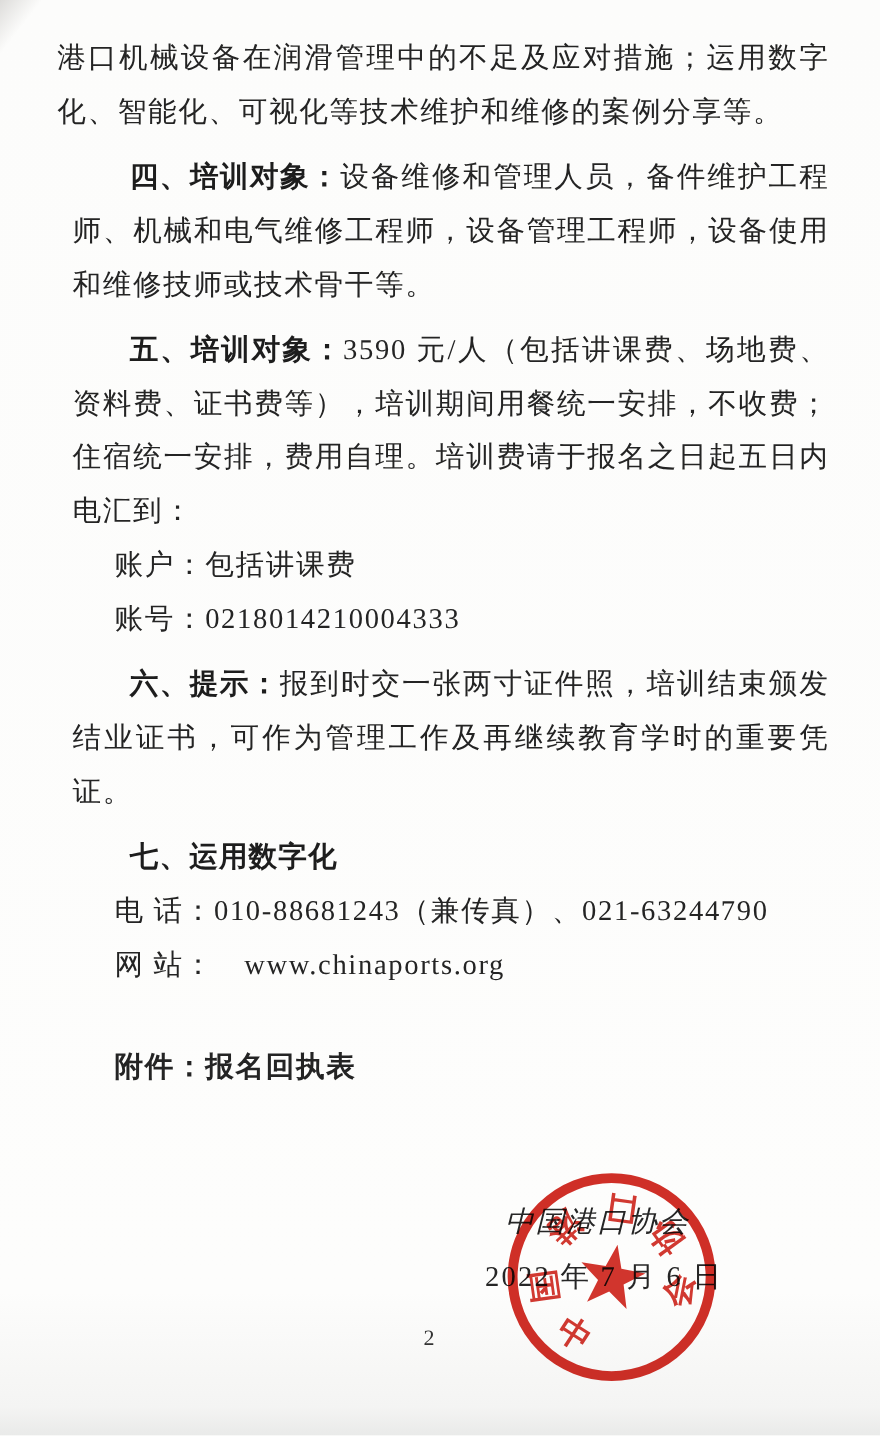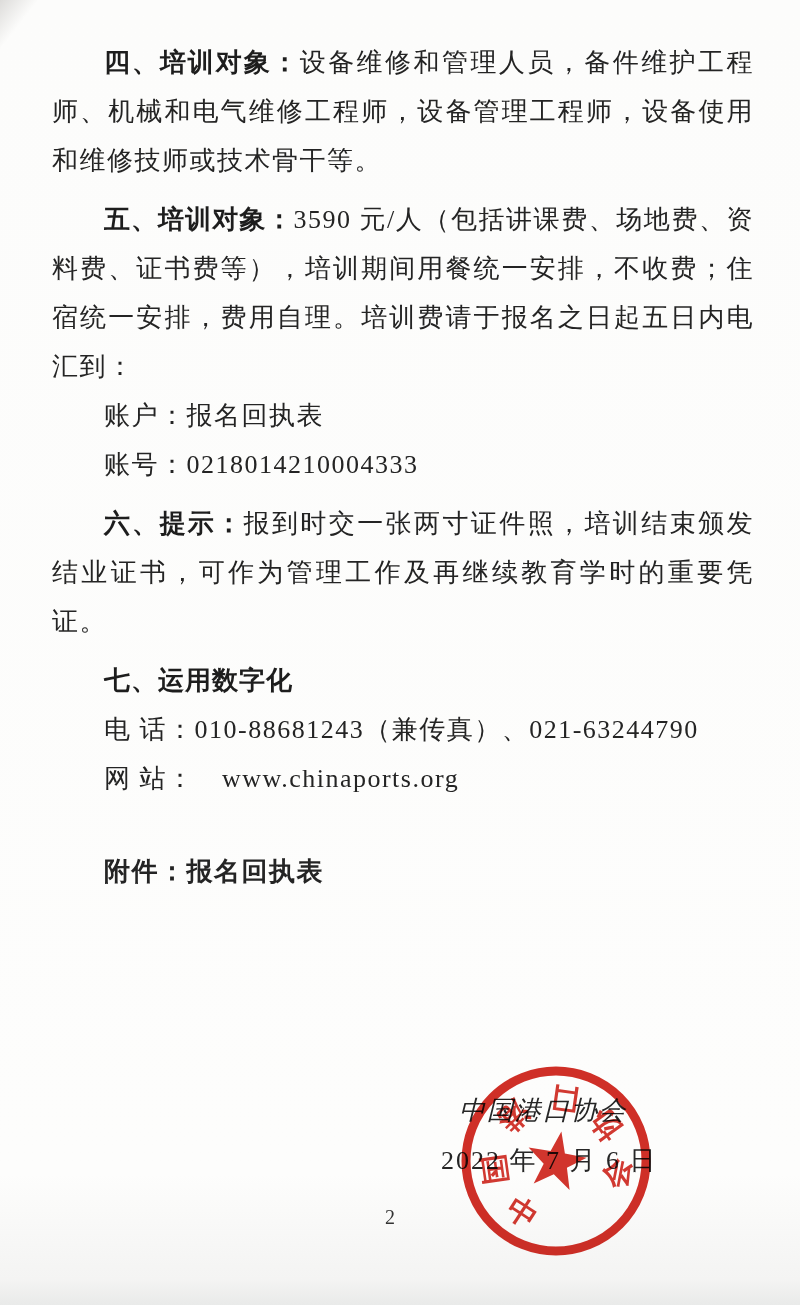--- a/index.html
+++ b/index.html
@@ -16,21 +16,21 @@
     position:absolute;left:0;top:0;width:80px;height:52px;
     background:linear-gradient(128deg,#dddcda 0%,rgba(255,255,255,0) 32%);
   }
   .doc-body{
     position:absolute;left:52px;top:28px;width:702px;
     font-size:26px;line-height:49px;letter-spacing:1.5px;
     color:#242424;text-align:justify;text-align-last:left;
   }
   .para{margin:0;}
   .indent{text-indent:2em;}
-  .gap-section{margin-top:10px;}
+  .gap-section{margin-top:10px;margin-left:14px;}
   .gap-blank{margin-top:44px;font-weight:bold;}
   .lead{
     font-family:"Liberation Sans","DejaVu Sans",sans-serif;
     font-weight:700;letter-spacing:1px;color:#1d1d1d;
   }
   .sig{
     position:absolute;color:#262626;font-size:26px;letter-spacing:2px;
     white-space:nowrap;line-height:30px;
   }
   .sig-org{left:459px;top:1096px;font-style:italic;}
@@ -48,23 +48,24 @@
     font-size:20px;color:#333;
   }
 </style>
 </head>
 <body>
 
 <div class="page">
   <div class="corner-artifact"></div>
 
   <div class="doc-body" id="doc-body">
+      <p class="para"><span>港口机械设备在润滑管理中的不足及应对措施；运用数字化、智能化、可视化等技术维护和维修的案例分享等。</span></p>
       <p class="para indent gap-section"><b class="lead">四、培训对象：</b><span>设备维修和管理人员，备件维护工程师、机械和电气维修工程师，设备管理工程师，设备使用和维修技师或技术骨干等。</span></p>
       <p class="para indent gap-section"><b class="lead">五、培训对象：</b><span>3590 元/人（包括讲课费、场地费、资料费、证书费等），培训期间用餐统一安排，不收费；住宿统一安排，费用自理。培训费请于报名之日起五日内电汇到：</span></p>
-      <p class="para indent"><span>账户：报名回执表</span></p>
+      <p class="para indent"><span>账户：包括讲课费</span></p>
       <p class="para indent"><span>账号：0218014210004333</span></p>
       <p class="para indent gap-section"><b class="lead">六、提示：</b><span>报到时交一张两寸证件照，培训结束颁发结业证书，可作为管理工作及再继续教育学时的重要凭证。</span></p>
       <p class="para indent gap-section"><b class="lead">七、运用数字化</b></p>
       <p class="para indent"><span>电 话：010-88681243（兼传真）、021-63244790</span></p>
       <p class="para indent"><span>网 站：　www.chinaports.org</span></p>
       <p class="para indent gap-blank"><span>附件：报名回执表</span></p>
     </div>
 
   <div class="sig sig-org">中国港口协会</div>
   <div class="sig sig-date">2022 年 7 月 6 日</div>

